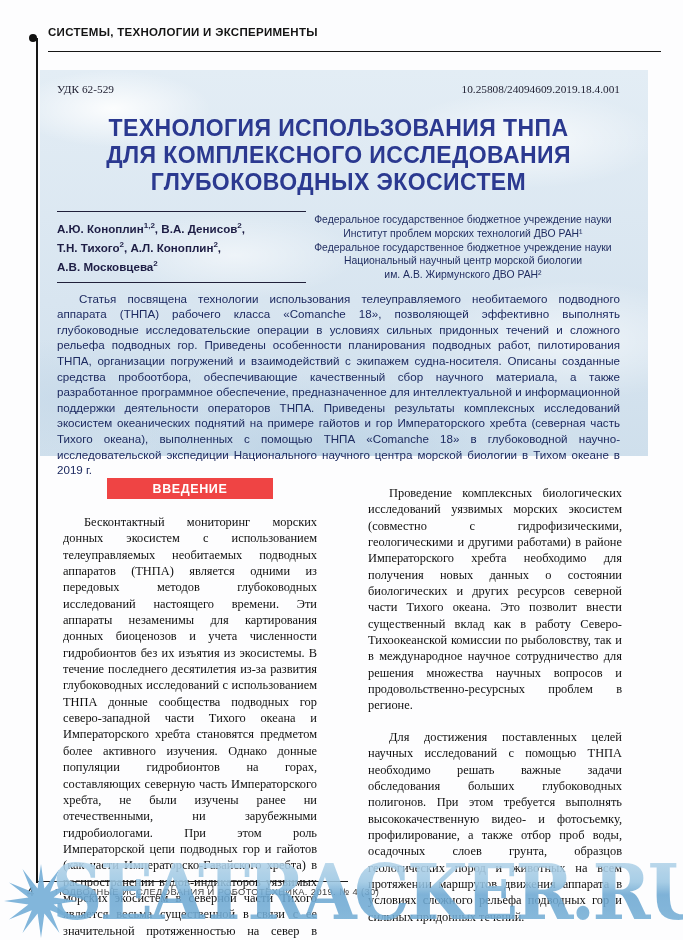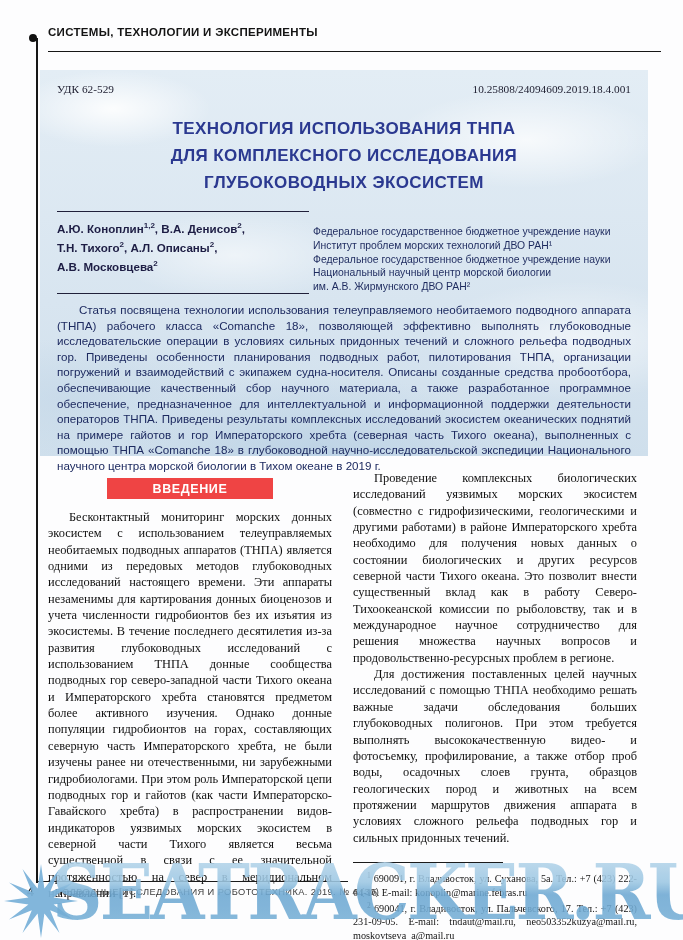--- a/index.html
+++ b/index.html
@@ -8,49 +8,49 @@
 
   
   .rubric-bullet{position:absolute;left:29px;top:34px;width:8px;height:8px;border-radius:50%;background:#111;}
   .rubric-vline{position:absolute;left:36px;top:38px;width:2px;height:845px;background:#161616;}
   .rubric-title{position:absolute;left:48px;top:26px;font-family:"Liberation Sans",sans-serif;
     font-weight:bold;font-size:11.5px;letter-spacing:.3px;color:#141414;}
   .rubric-rule{position:absolute;left:48px;top:51px;width:613px;height:1.4px;background:#161616;}
 
   
   .cloud{position:absolute;left:40px;top:70px;width:608px;height:386px;box-sizing:border-box;
-    padding:13px 17px 0 17px;
+    padding:13px 28px 0 17px;
     background:
       radial-gradient(140px 55px at 12% 10%, rgba(255,255,255,.9), transparent 70%),
       radial-gradient(190px 70px at 80% 18%, rgba(255,255,255,.75), transparent 70%),
       radial-gradient(170px 60px at 32% 48%, rgba(255,255,255,.55), transparent 72%),
       radial-gradient(210px 85px at 88% 70%, rgba(255,255,255,.6), transparent 70%),
       radial-gradient(260px 110px at 45% 100%, rgba(183,207,227,.75), transparent 75%),
       radial-gradient(200px 80px at 5% 85%, rgba(197,216,232,.7), transparent 75%),
       linear-gradient(180deg,#e3edf5 0%,#d8e5f0 60%,#cfdfec 100%);}
   .meta-row{display:flex;justify-content:space-between;font-size:11.3px;color:#1c1c2e;}
   .paper-title{margin-top:20px;text-align:center;font-family:"Liberation Sans",sans-serif;
-    font-weight:bold;font-size:17px;line-height:27px;letter-spacing:.4px;color:#2b3990;}
+    font-weight:bold;font-size:23px;line-height:27px;letter-spacing:.4px;color:#2b3990;}
   .auth-row{display:flex;justify-content:space-between;margin-top:15px;}
   .authors{width:252px;border-top:1.4px solid #20203a;border-bottom:1.4px solid #20203a;
     padding:6px 0 7px 0;font-family:"Liberation Sans",sans-serif;font-weight:bold;
     font-size:11.6px;line-height:16px;color:#1d1d44;}
   .authors sup{font-size:8px;}
-  .affils{width:318px;text-align:left;font-family:"Liberation Sans",sans-serif;
-    font-size:10.4px;line-height:13.8px;color:#1d2a5e;margin-top:14px;}
+  .affils{width:318px;text-align:center;font-family:"Liberation Sans",sans-serif;
+    font-size:10.4px;line-height:13.8px;color:#1d2a5e;margin-top:2px;}
   .abstract{margin-top:8px;font-family:"Liberation Sans",sans-serif;font-size:11.6px;
     line-height:15.6px;color:#1d2a60;text-align:justify;text-indent:22px;}
 
   
   .cols{position:absolute;left:48px;top:470px;width:589px;display:flex;gap:21px;}
   .col{width:284px;}
   .intro-banner{width:166px;height:21px;margin:8px auto 10px auto;background:#ef4444;
     color:#fff;font-family:"Liberation Sans",sans-serif;font-weight:bold;font-size:12.5px;
     letter-spacing:.6px;display:flex;align-items:center;justify-content:center;}
-  .body-p{margin:0;font-size:12.4px;line-height:16.35px;text-align:justify;
+  .body-p{margin:15px;font-size:12.4px;line-height:16.35px;text-align:justify;
     text-indent:21px;color:#101010;}
   .fn-block{margin-top:16px;}
   .fn-rule{width:150px;height:1px;background:#1b1b1b;margin-bottom:6px;}
   .fn-p{margin:0;font-size:10.2px;line-height:13.2px;text-align:justify;text-indent:14px;color:#141414;}
   .fn-p sup{font-size:7.5px;}
 
   
   .footer-rule{position:absolute;left:37px;top:881px;width:311px;height:1.3px;background:#1b1b1b;}
   .page-num{position:absolute;left:27px;top:885px;font-family:"Liberation Sans",sans-serif;
     font-weight:bold;font-size:12.5px;color:#111;}
@@ -83,21 +83,21 @@
       <span>10.25808/24094609.2019.18.4.001</span>
     </div>
     <div class="paper-title">
       <div>ТЕХНОЛОГИЯ ИСПОЛЬЗОВАНИЯ ТНПА</div>
       <div>ДЛЯ КОМПЛЕКСНОГО ИССЛЕДОВАНИЯ</div>
       <div>ГЛУБОКОВОДНЫХ ЭКОСИСТЕМ</div>
     </div>
     <div class="auth-row">
       <div class="authors">
         <div><span>А.Ю. Коноплин</span><sup>1,2</sup><span>, </span> <span>В.А. Денисов</span><sup>2</sup><span>,</span></div>
-        <div><span>Т.Н. Тихого</span><sup>2</sup><span>, </span> <span>А.Л. Описаны</span><sup>2</sup><span>,</span></div>
+        <div><span>Т.Н. Тихого</span><sup>2</sup><span>, </span> <span>А.Л. Коноплин</span><sup>2</sup><span>,</span></div>
         <div><span>А.В. Московцева</span><sup>2</sup></div>
       </div>
       <div class="affils">
         <div>Федеральное государственное бюджетное учреждение науки</div>
         <div>Институт проблем морских технологий ДВО РАН¹</div>
         <div>Федеральное государственное бюджетное учреждение науки</div>
         <div>Национальный научный центр морской биологии</div>
         <div>им. А.В. Жирмунского ДВО РАН²</div>
       </div>
     </div>

